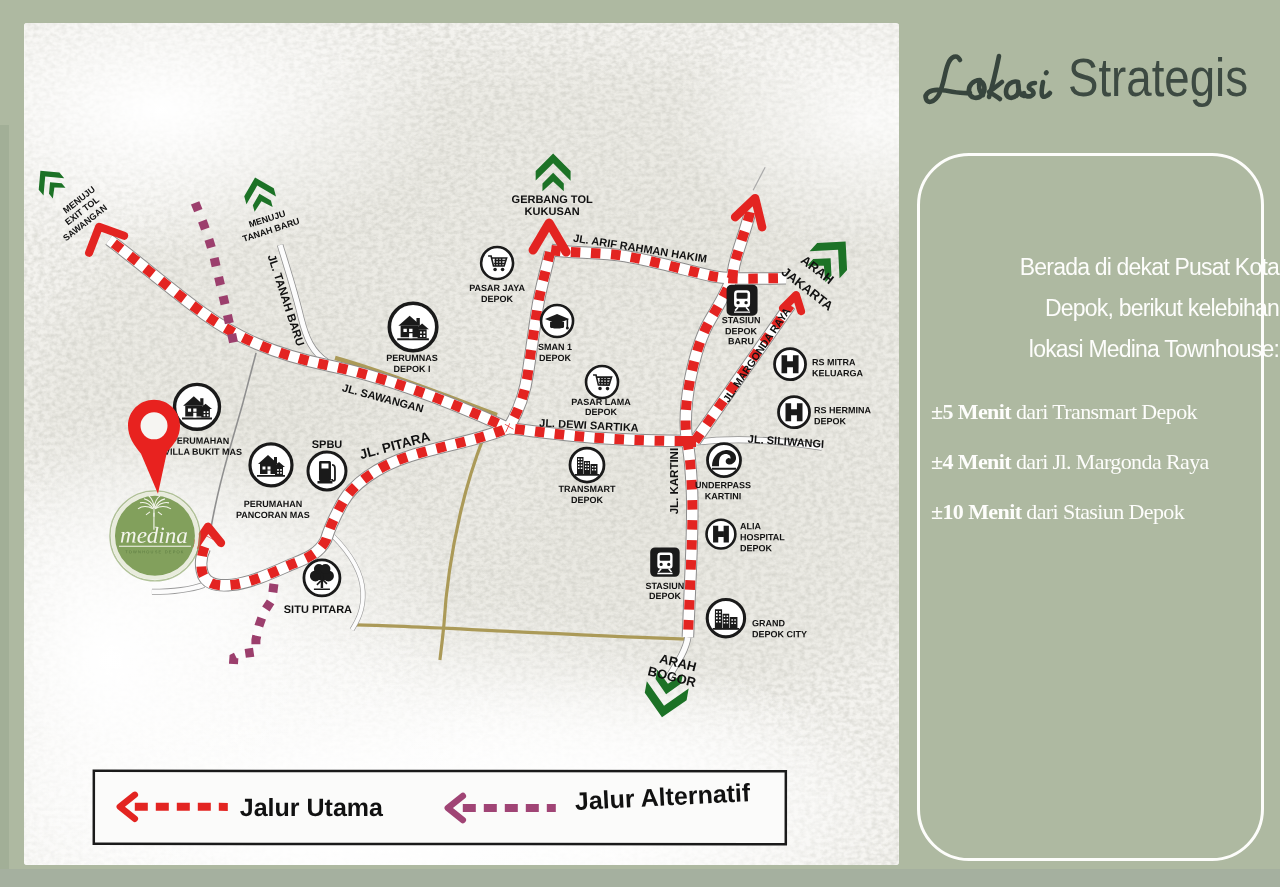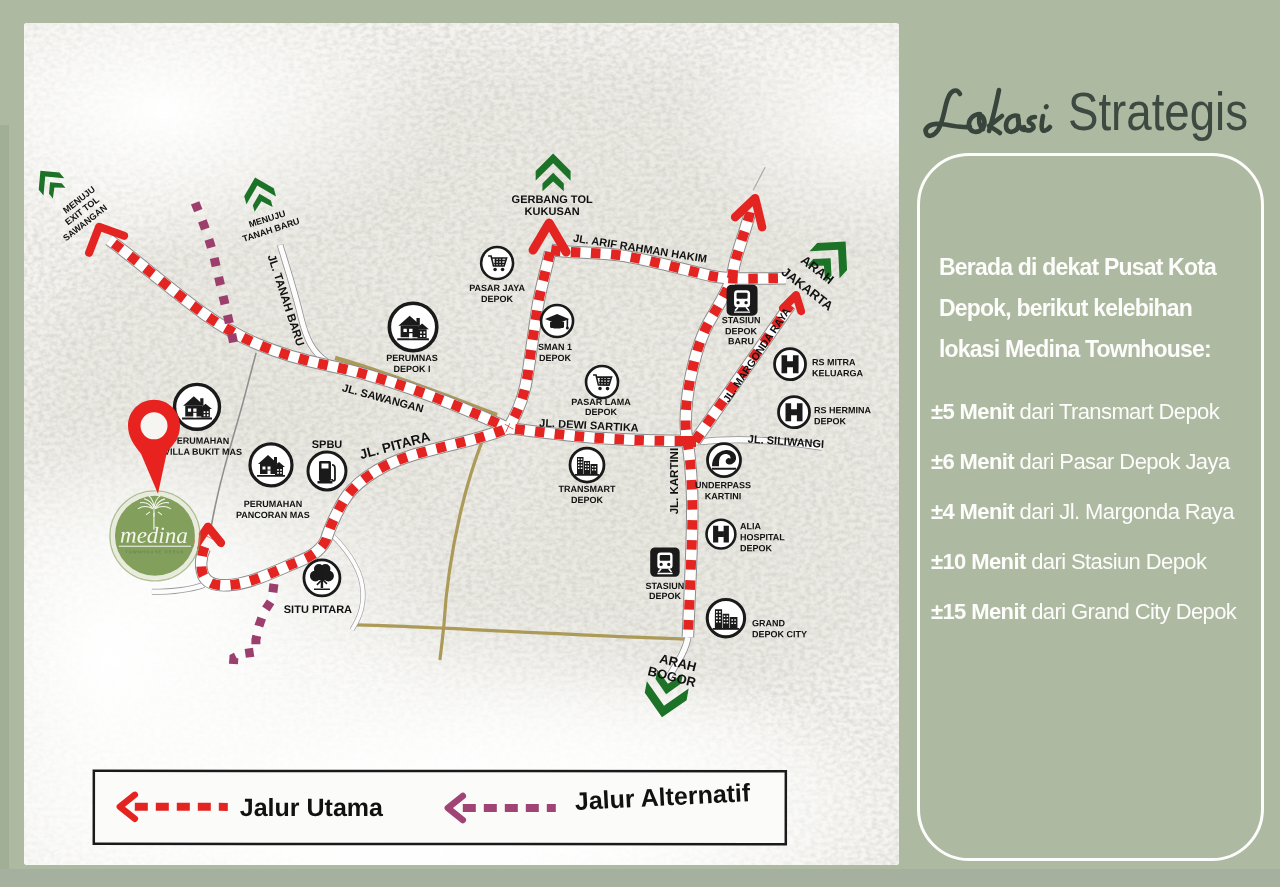--- a/index.html
+++ b/index.html
@@ -464,41 +464,39 @@
 
     <path d="M463,808 L556,808" stroke="#a04475" stroke-width="8" stroke-dasharray="13 8"></path>
     <path d="M463,796 L448,808 L463,820" fill="none" stroke="#a04475" stroke-width="6.5" stroke-linecap="round" stroke-linejoin="round"></path>
 
     <text x="575" y="810" font-family="Liberation Sans, sans-serif" font-weight="bold" font-size="25" fill="#111" transform="rotate(-3 575 800)">Jalur Alternatif</text>
   </g>
 </g>
     </svg>
 </div>
 
-<div class="abs" style="left:900px;top:40px;width:370px;height:90px;margin-top:34px;">
+<div class="abs" style="left:900px;top:40px;width:370px;height:90px;">
   <svg width="370" height="90" viewBox="0 0 370 90" xmlns="http://www.w3.org/2000/svg">
     <g fill="none" stroke="#37453d" stroke-width="4.6" stroke-linecap="round" stroke-linejoin="round" transform="translate(0,2)">
       <path d="M60,18 C57,12 51,14 48,22 C44,32 44,44 38,54 C34,60 28,62 26,57 C24,52 30,47 40,48 C52,49 60,52 70,51"></path>
       <path d="M80,38 C73,38 68,44 69,50 C70,56 77,58 82,53 C86,49 85,41 80,39 C78,43 79,50 83,53"></path>
       <path d="M99,14 C97,24 93,42 89,55"></path>
       <path d="M102,40 C97,44 92,48 89,50 C93,52 97,55 100,57"></path>
       <path d="M118,40 C112,38 106,43 106,50 C106,56 112,58 117,53 C119,50 119,44 118,41 C118,47 119,53 124,54"></path>
       <path d="M135,41 C130,41 127,45 130,47 C134,49 135,52 131,54 C128,55 124,54 124,51"></path>
       <path d="M143,40 C142,45 141,50 142,53 C143,56 147,55 150,51"></path>
       <path d="M146,31 L146.5,30.5"></path>
     </g>
     <text x="0" y="0" font-family="Liberation Sans, sans-serif" font-size="53" fill="#3d4a42" transform="translate(168,56) scale(0.861,1)">Strategis</text>
   </svg>
 </div>
 
 <div class="abs" style="left:917px;top:153px;width:347px;height:708px;border:3px solid #fdfdfb;border-radius:52px;box-sizing:border-box;"></div>
 
-<div class="abs" style="left:939px;top:247px;width:340px;color:#fdfdfb;font-weight:bold;font-size:23px;line-height:41px;letter-spacing:-0.8px;">
+<div class="abs" style="left:939px;top:247px;width:340px;color:#fdfdfb;font-weight:normal;font-size:23px;line-height:41px;letter-spacing:-0.8px;text-align:right;">
 Berada di dekat Pusat Kota<br>Depok, berikut kelebihan<br>lokasi Medina Townhouse:
 </div>
 
-<div class="abs" style="left:931px;top:399px;width:345px;color:#fdfdfb;font-size:22px;line-height:25px;letter-spacing:-0.6px;">
+<div class="abs" style="left:931px;top:399px;width:345px;color:#fdfdfb;font-size:22px;line-height:25px;letter-spacing:-0.6px;font-family:Liberation Serif, serif;">
   <div style="margin-bottom:25px;"><b>±5 Menit</b> dari Transmart Depok</div>
-  <div style="margin-bottom:25px;"><b>±6 Menit</b> dari Pasar Depok Jaya</div>
   <div style="margin-bottom:25px;"><b>±4 Menit</b> dari Jl. Margonda Raya</div>
   <div style="margin-bottom:25px;margin-top:23px;"><b>±10 Menit</b> dari Stasiun Depok</div>
-  <div><b>±15 Menit</b> dari Grand City Depok</div>
 </div>
 
 </body></html>

